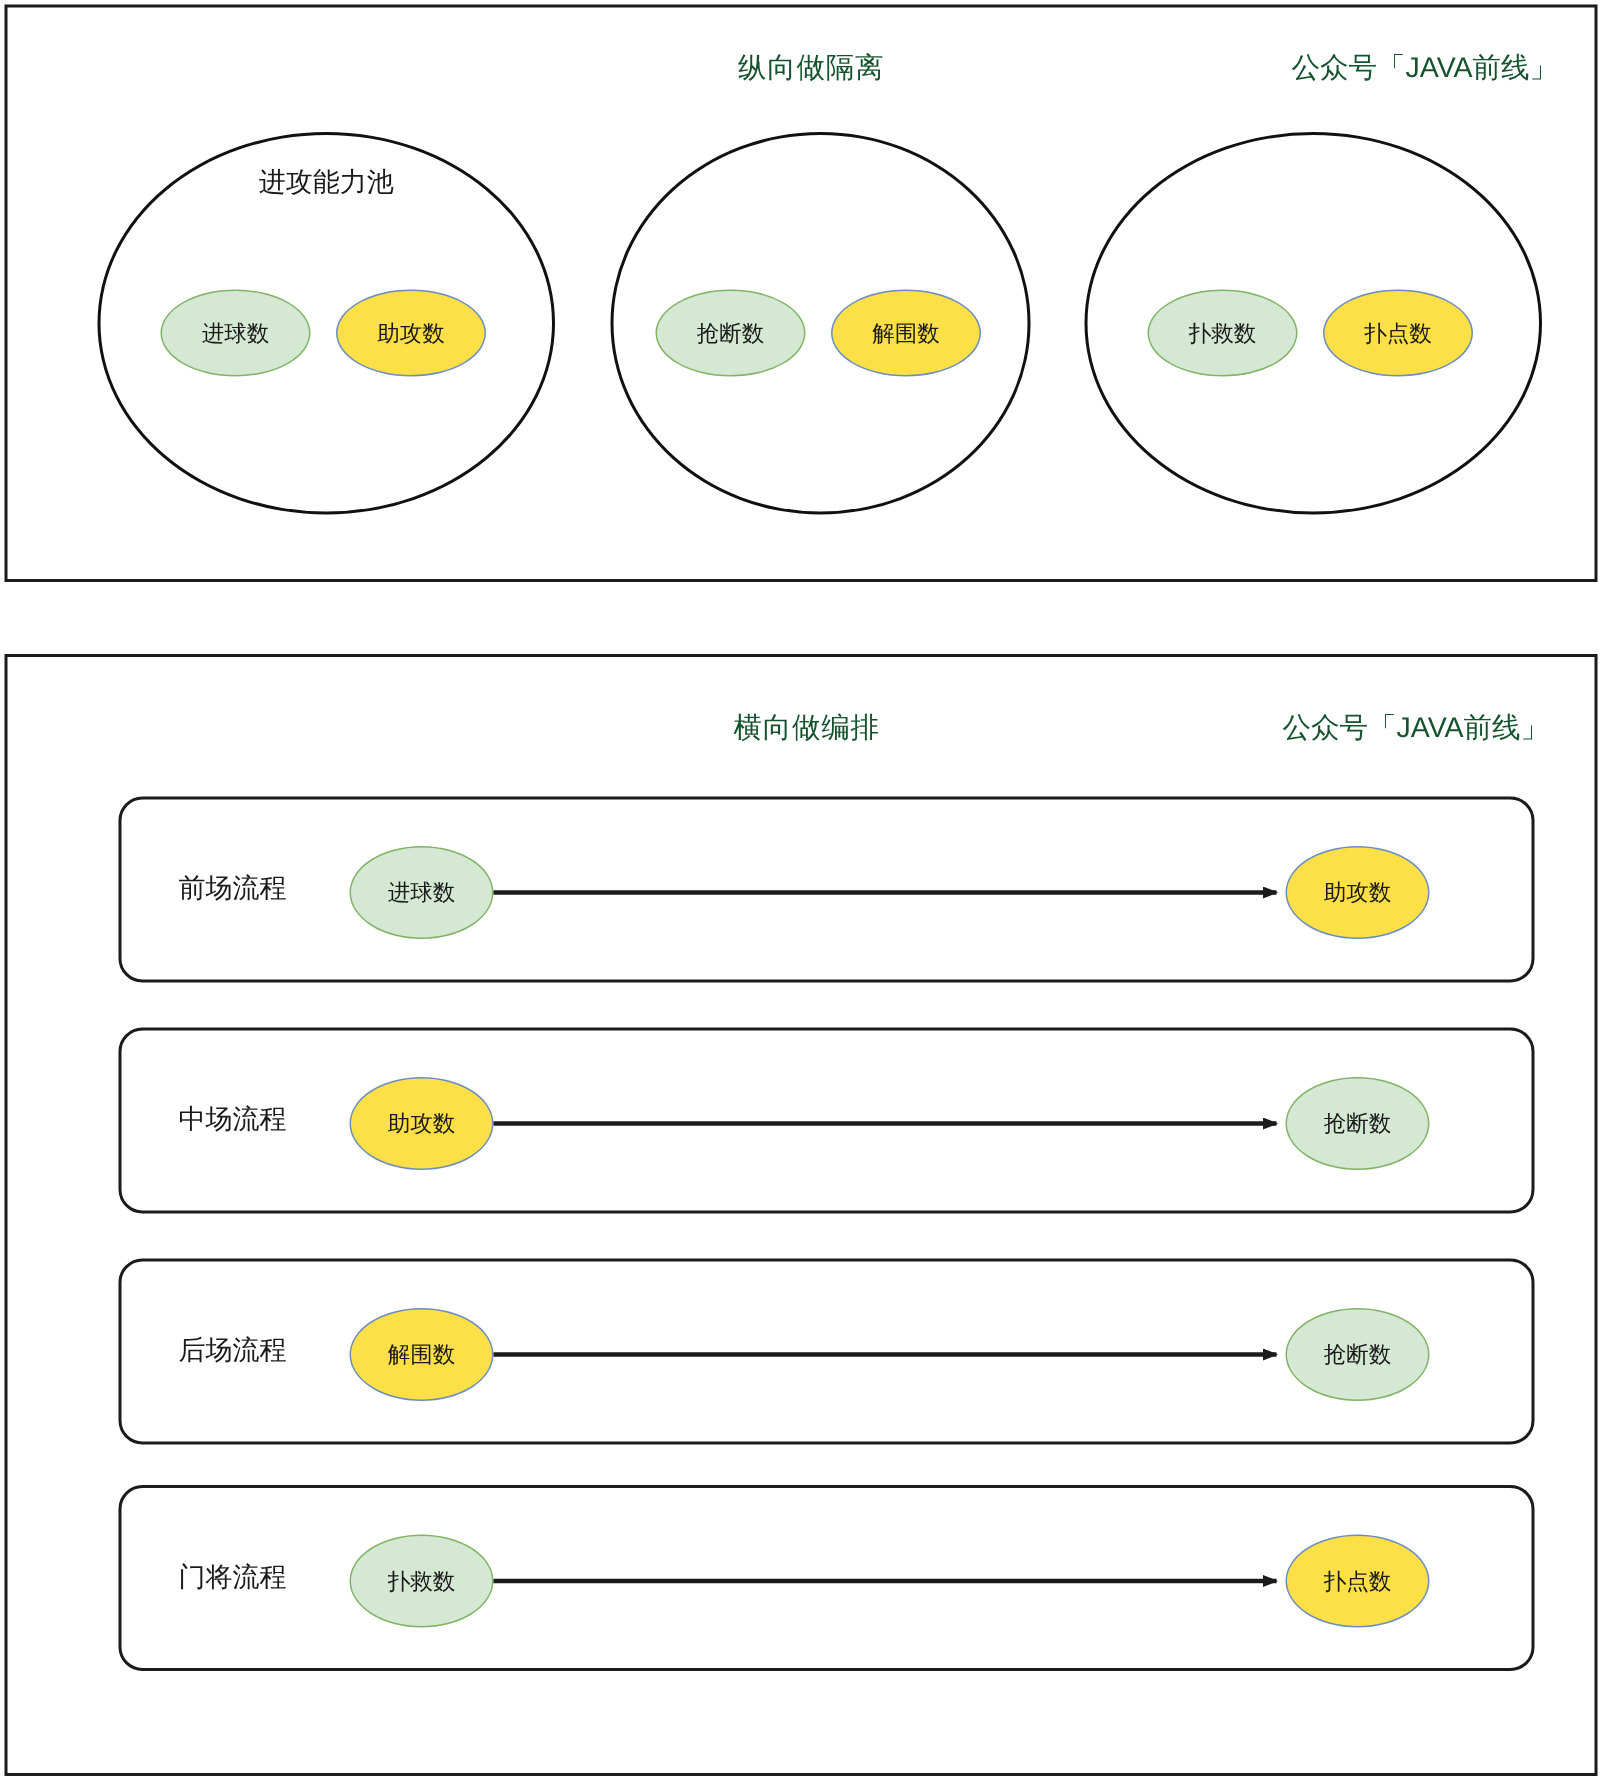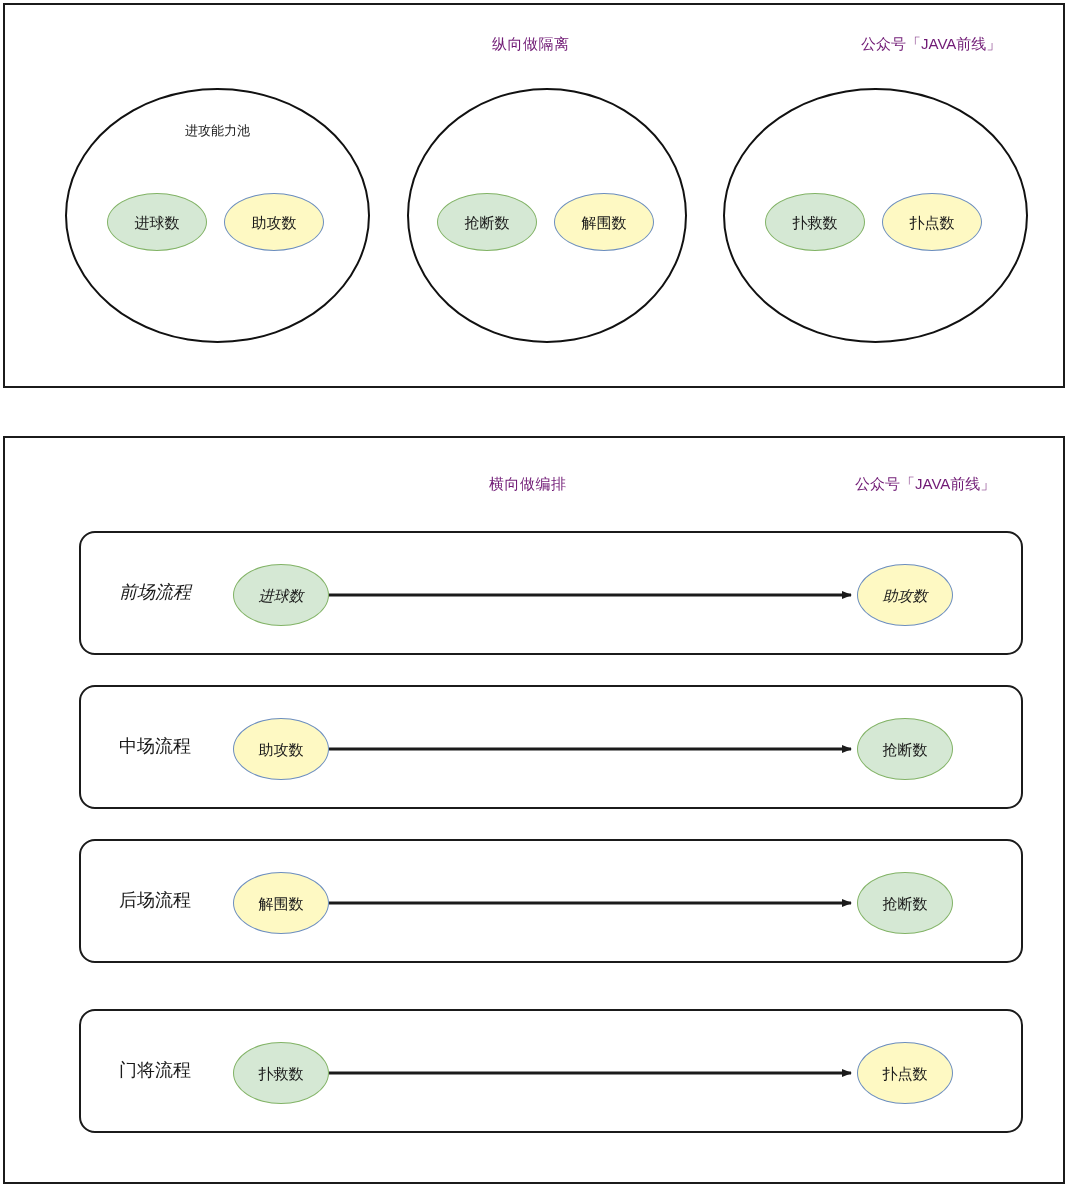--- a/index.html
+++ b/index.html
@@ -39,47 +39,47 @@
   #panel-horizontal {
     left: 3px;
     top: 436px;
     width: 1062px;
     height: 748px;
   }
 
   
   .caption {
     position: absolute;
-    font-size: 15px;
-    line-height: 1;
-    white-space: nowrap;
-    color: #701a75;
+    font-size: 19px;
+    line-height: 1;
+    white-space: nowrap;
+    color: #14532d;
   }
   .caption-center { letter-spacing: 0.5px; }
 
   #panel-vertical .caption-center { left: 487px; top: 31px; }
   #panel-vertical .caption-right  { left: 856px; top: 31px; }
   #panel-horizontal .caption-center { left: 484px; top: 38px; }
   #panel-horizontal .caption-right  { left: 850px; top: 38px; }
 
   
   .pool {
     position: absolute;
     border: 2px solid #111111;
     border-radius: 50%;
     background: #ffffff;
     box-sizing: border-box;
   }
   .pool-title {
     position: absolute;
-    top: 34px;
+    top: 22px;
     left: 0;
     width: 100%;
     text-align: center;
-    font-size: 13px;
+    font-size: 18px;
     line-height: 1;
     white-space: nowrap;
   }
   #pool-attack   { left: 60px;  top: 83px; width: 305px; height: 255px; }
   #pool-defense  { left: 402px; top: 83px; width: 280px; height: 255px; }
   #pool-keeper   { left: 718px; top: 83px; width: 305px; height: 255px; }
 
   
   .metric {
     position: absolute;
@@ -91,21 +91,21 @@
     font-size: 15px;
     line-height: 1;
     white-space: nowrap;
     color: #1a1a1a;
   }
   .metric.green {
     background: #d5e8d4;
     border: 1.6px solid #82b366;
   }
   .metric.blue {
-    background: #fef9c3;
+    background: #fde047;
     border: 1.6px solid #6c8ebf;
   }
   
   .pool .metric {
     width: 100px;
     height: 58px;
     top: 103px;
   }
   .pool .metric.slot-a { left: 40px; }
   .pool .metric.slot-b { left: 157px; }
@@ -116,24 +116,24 @@
   .flow-row {
     position: absolute;
     left: 74px;
     width: 944px;
     height: 124px;
     border: 2px solid #1b1b1b;
     border-radius: 16px;
     background: #ffffff;
     box-sizing: border-box;
   }
-  #flow-row-0 { top: 93px; font-style: italic; }
+  #flow-row-0 { top: 93px; }
   #flow-row-1 { top: 247px; }
   #flow-row-2 { top: 401px; }
-  #flow-row-3 { top: 571px; }
+  #flow-row-3 { top: 552px; }
 
   .flow-label {
     position: absolute;
     left: 38px;
     top: 50px;
     font-size: 18px;
     line-height: 1;
     white-space: nowrap;
   }
   .flow-node {

